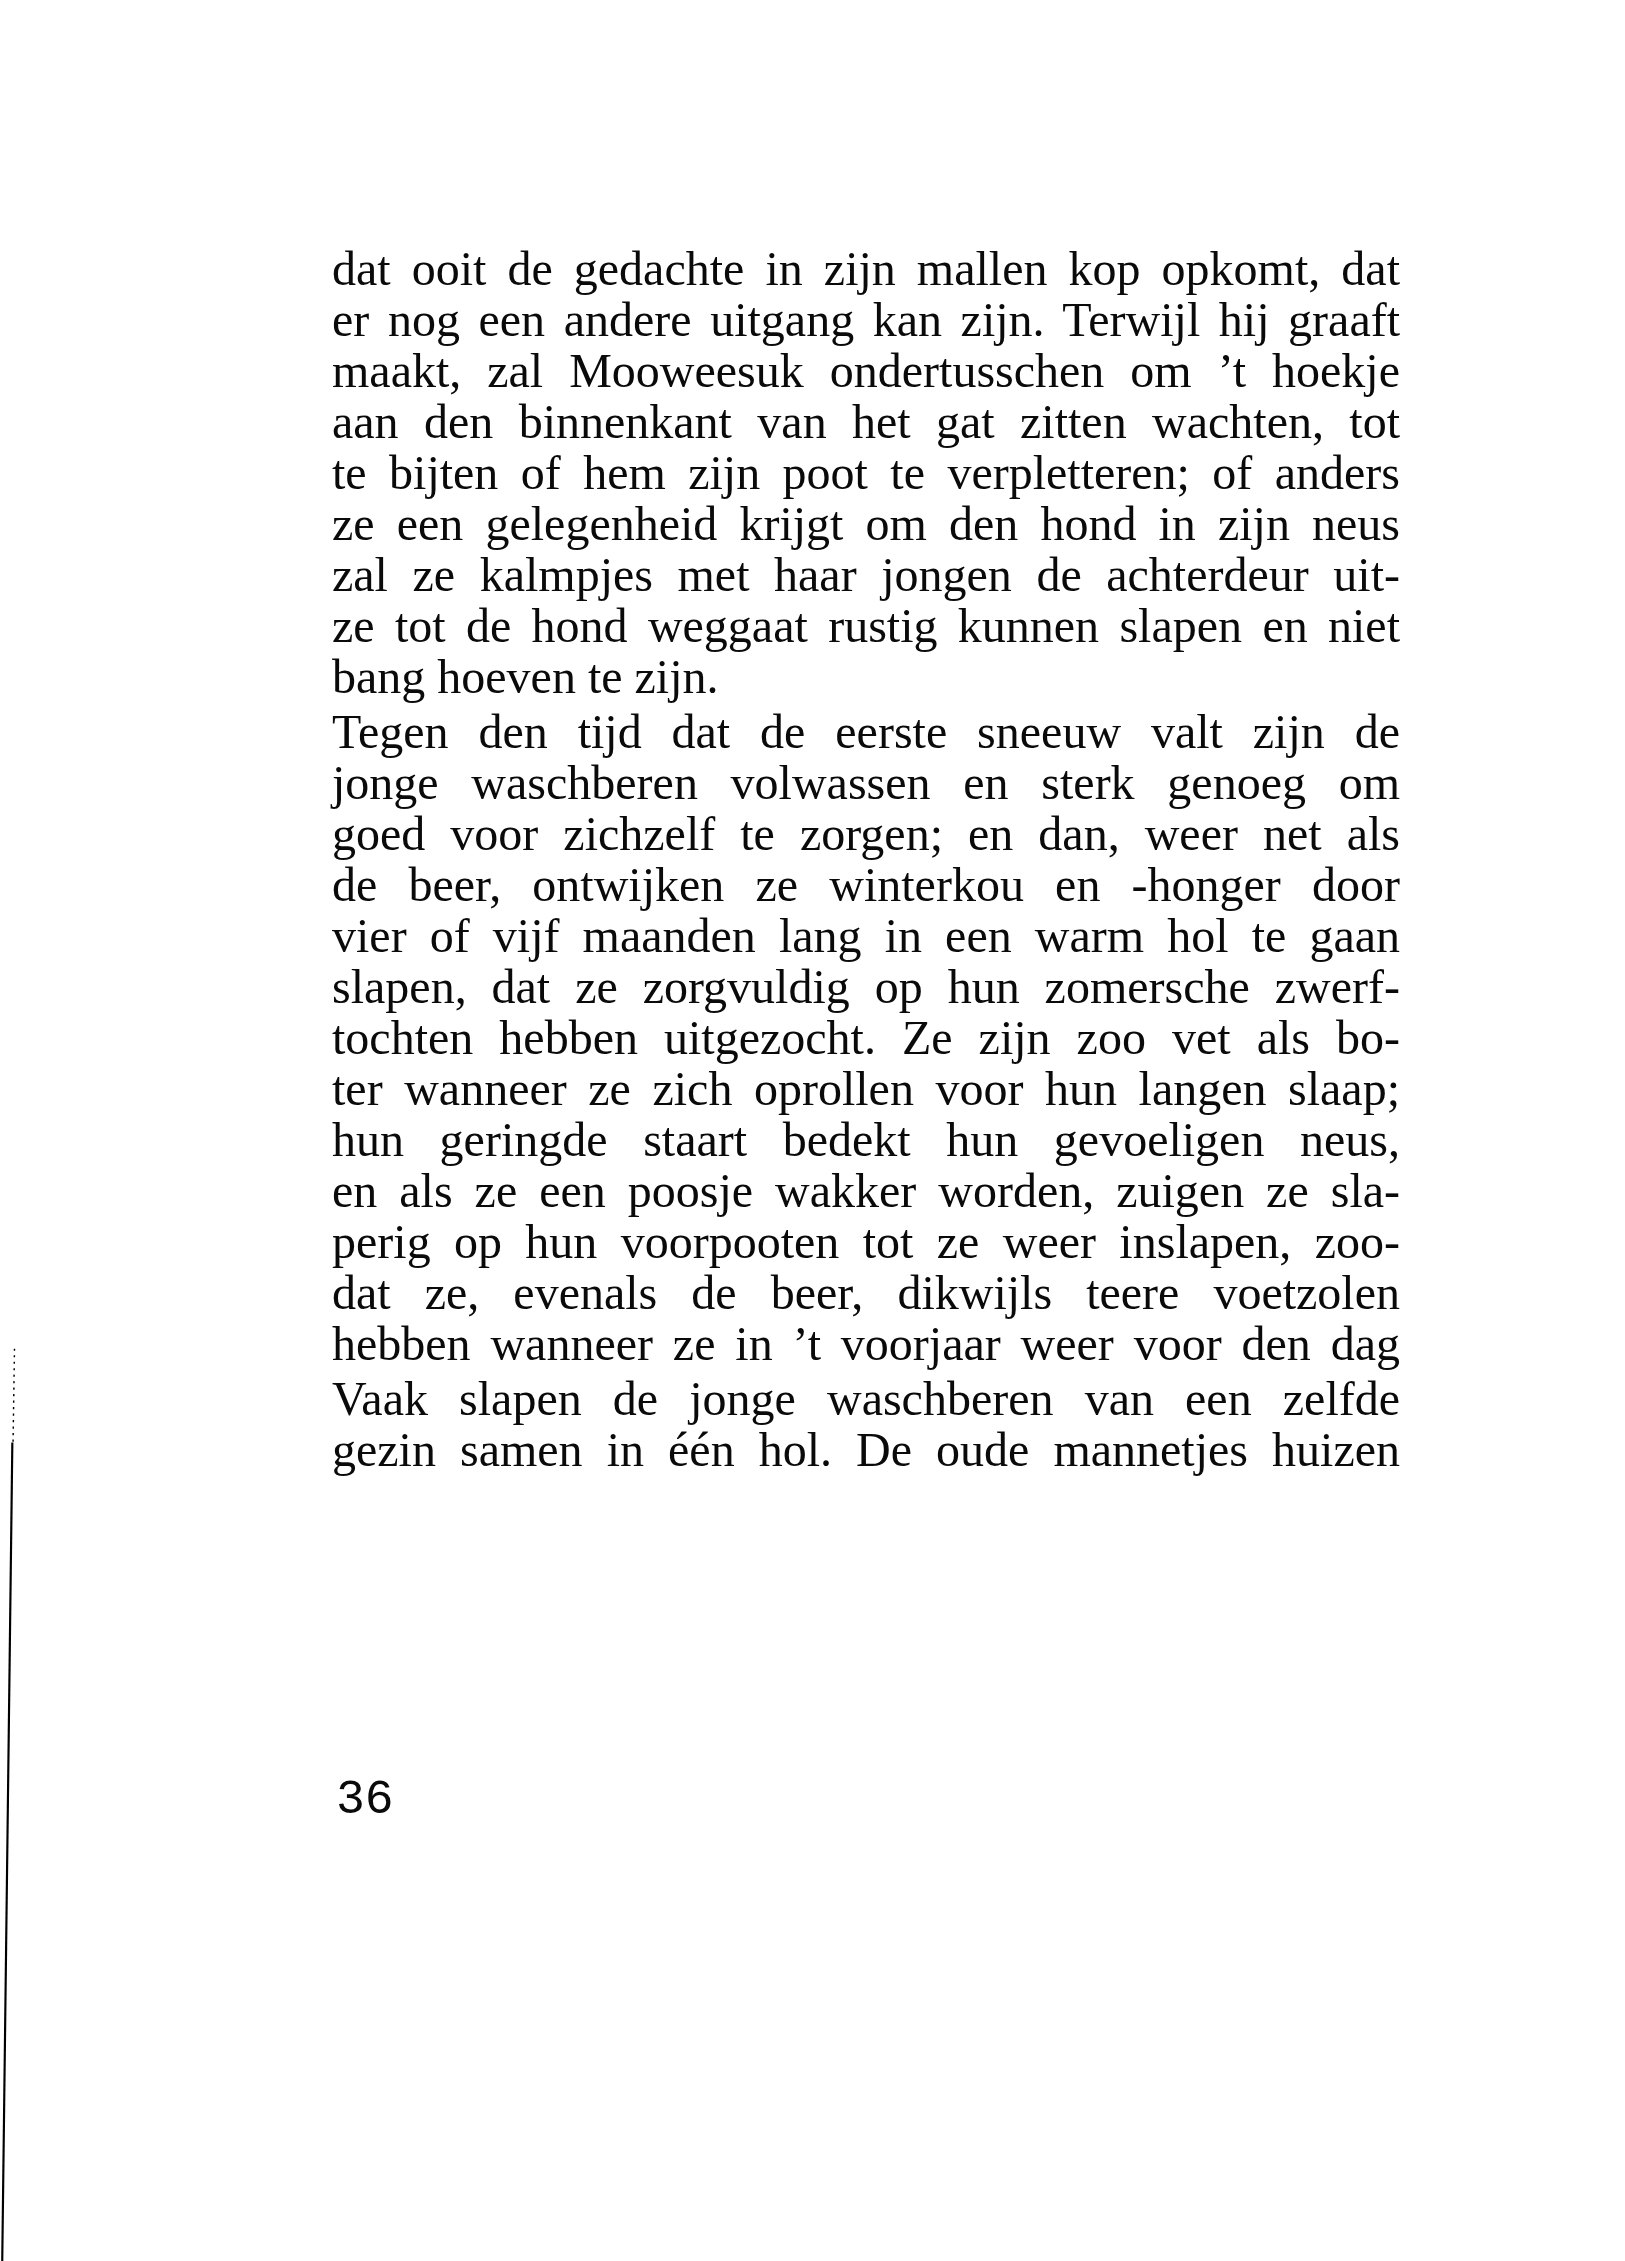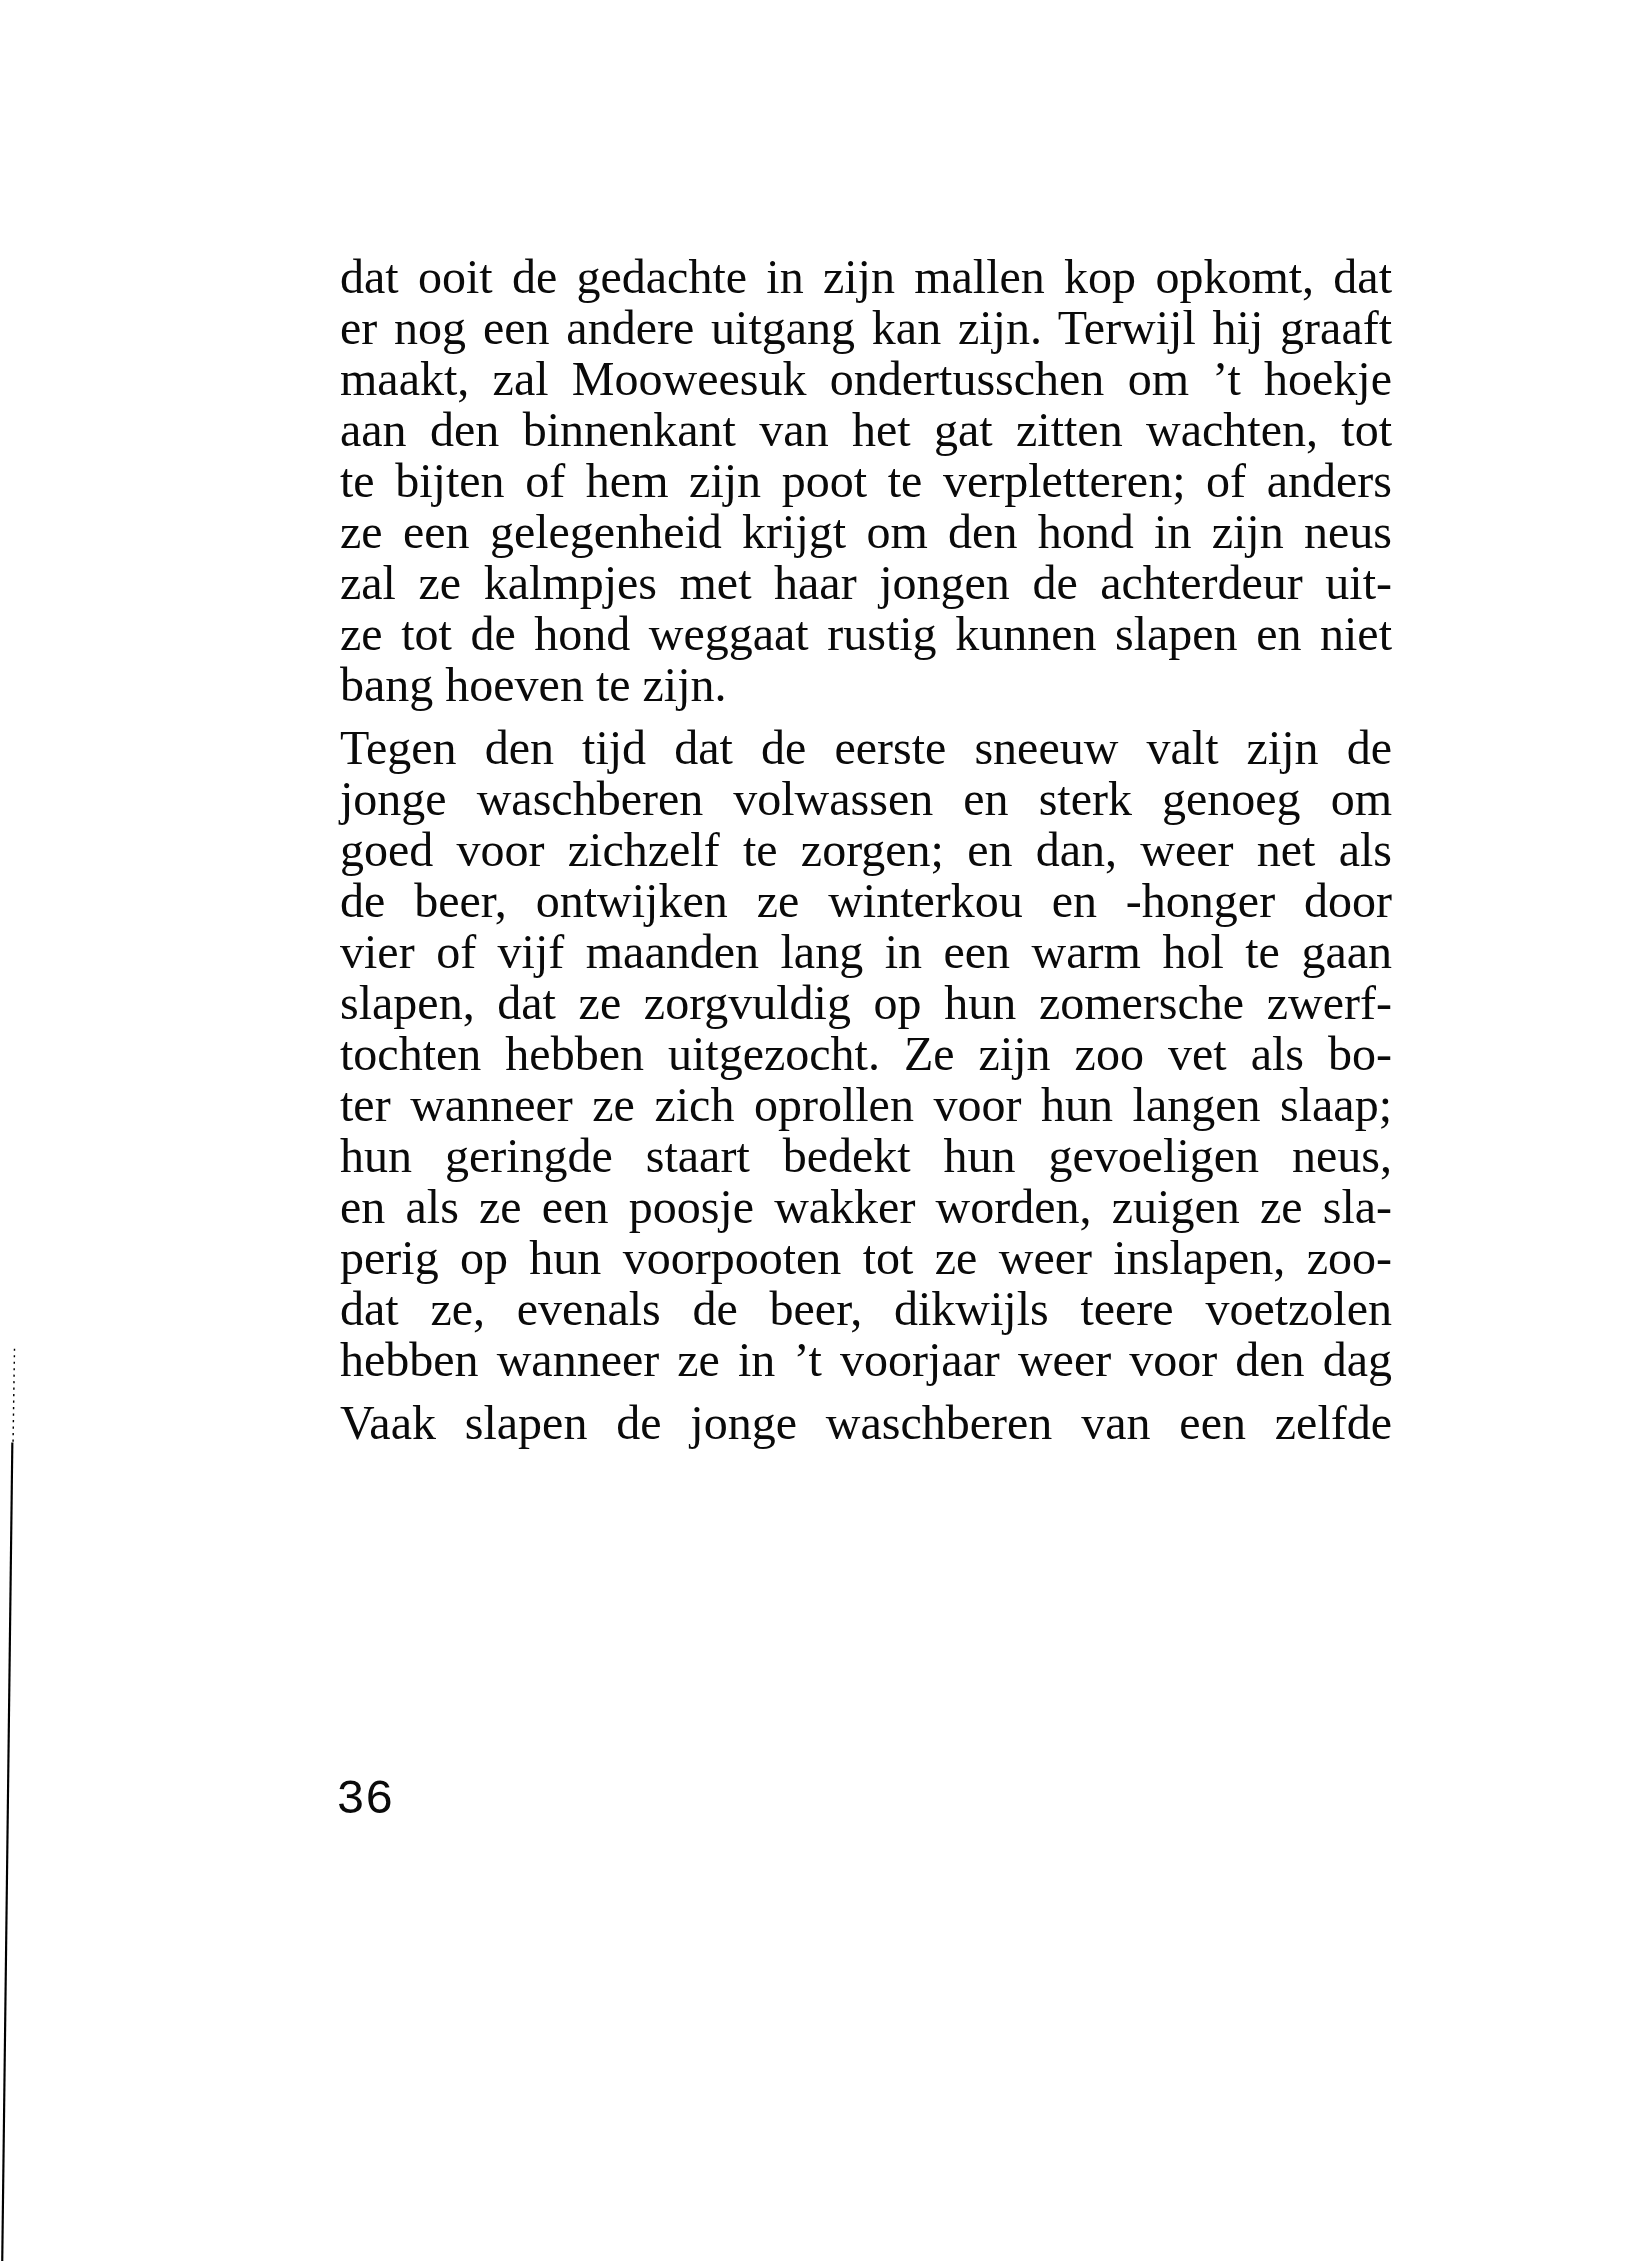--- a/index.html
+++ b/index.html
@@ -24,21 +24,21 @@
       position: absolute;
       left: 328px;
       top: 239px;
       width: 1076px;
       font-family: "Liberation Serif", "DejaVu Serif", serif;
       font-size: 48px;
       line-height: 51px;
       color: #0a0a0a;
     }
     .paragraph {
-      margin: 12px;
+      margin: 4px;
     }
     .line {
       display: block;
       height: 51px;
       white-space: nowrap;
       text-align: justify;
       text-align-last: justify;
       white-space: normal;
       overflow: visible;
     }
@@ -93,20 +93,21 @@
       <span class="line">ter wanneer ze zich oprollen voor hun langen slaap;</span>
       <span class="line">hun geringde staart bedekt hun gevoeligen neus,</span>
       <span class="line">en als ze een poosje wakker worden, zuigen ze sla-</span>
       <span class="line">perig op hun voorpooten tot ze weer inslapen, zoo-</span>
       <span class="line">dat ze, evenals de beer, dikwijls teere voetzolen</span>
       <span class="line">hebben wanneer ze in ’t voorjaar weer voor den dag</span>
     </p>
 
     <p class="paragraph">
       <span class="line">Vaak slapen de jonge waschberen van een zelfde</span>
+      <span class="line">gezin samen in één hol. De oude mannetjes huizen</span>
     </p>
 
   </div>
 
   <div class="page-number">36</div>
 
   <svg class="scan-edge" width="29" height="2261" viewBox="0 0 40 3135">
     <line x1="20" y1="1870" x2="18" y2="2000" stroke="#000" stroke-width="2" stroke-dasharray="3 6"></line>
     <line x1="17" y1="2000" x2="3" y2="3135" stroke="#000" stroke-width="3"></line>
   </svg>

